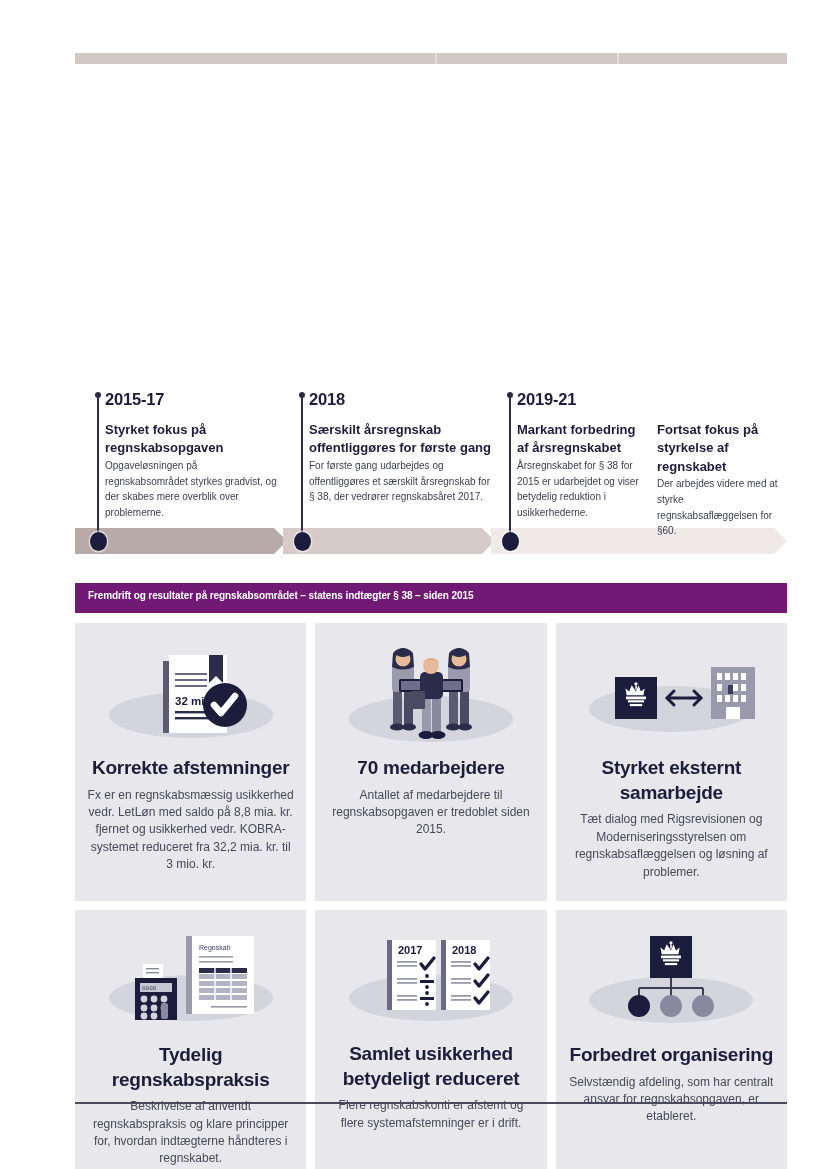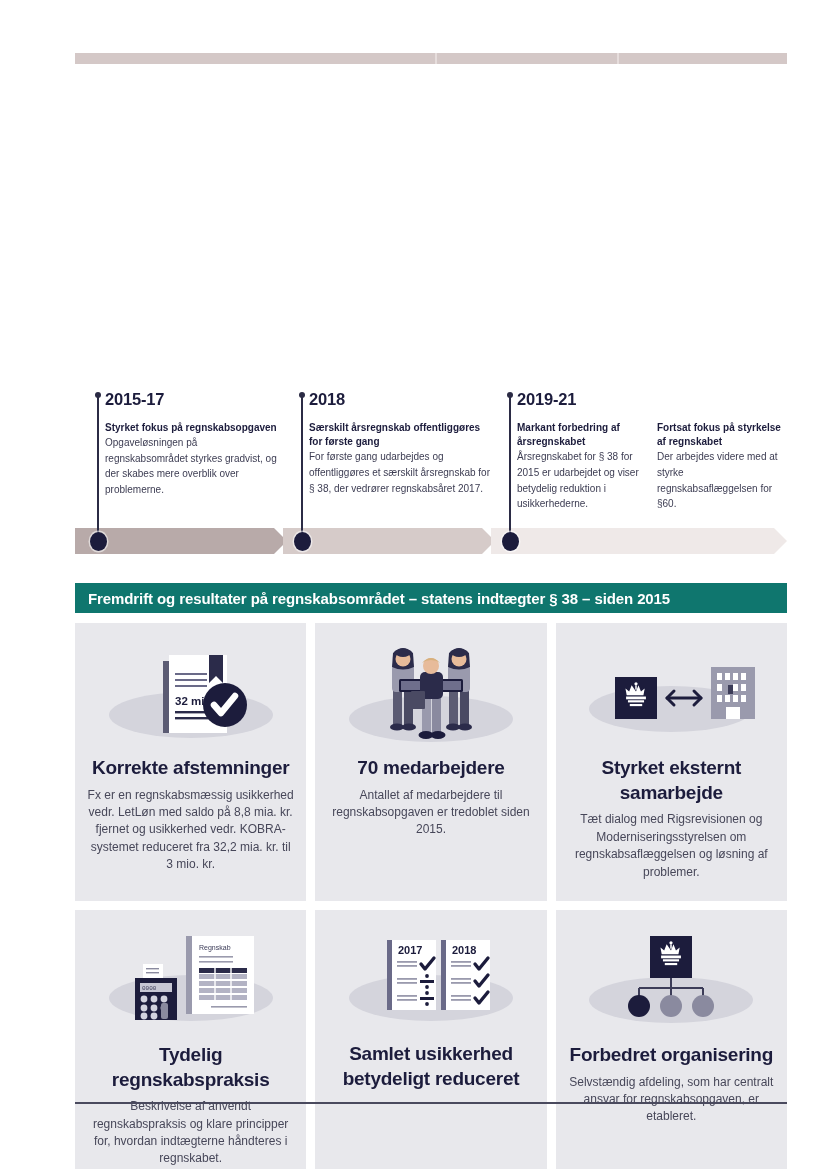--- a/index.html
+++ b/index.html
@@ -39,29 +39,29 @@
   .tl-dot {
     position:absolute; top:140px; width:17px; height:19px; border-radius:50%;
     background:#1c1c3c; box-shadow:0 0 0 1.5px rgba(255,255,255,.55);
   }
   .tl-year {
     position:absolute; top:-2px; font-size:16.5px; font-weight:bold;
     color:#1c1c3c; letter-spacing:-.2px; white-space:nowrap;
   }
   .tl-body { position:absolute; top:29px; }
   .tl-head {
-    font-size:10px; font-weight:bold; color:#1c1c3c; line-height:1.42;
+    font-size:13px; font-weight:bold; color:#1c1c3c; line-height:1.42;
   }
   .tl-text { font-size:10px; color:#3c3c52; line-height:1.56; }
 
   
   .section { position:absolute; left:75px; top:583px; width:712px; }
   .sect-header {
-    background:#0f766e; color:#ffffff;
-    font-size:15px; font-weight:bold; letter-spacing:-.1px;
+    background:#701a75; color:#ffffff;
+    font-size:10px; font-weight:bold; letter-spacing:-.1px;
     padding:7px 13px 8px; height:30px;
   }
 
   .grid { display:grid; grid-template-columns:repeat(3,1fr); gap:9px; margin-top:10px; }
   .card {
     background:#e8e8ec; padding:16px 12px 20px;
     display:flex; flex-direction:column; align-items:center;
   }
   .card-art { height:117px; width:100%; position:relative; }
   .card-art svg { display:block; margin:0 auto; }
@@ -346,20 +346,21 @@
                 <rect x="120" y="73" width="20" height="1.8"></rect>
             </g>
             <g fill="none" stroke="#1c1c3c" stroke-width="3.4" stroke-linecap="round" stroke-linejoin="round">
               <path d="M144 38 l4 5 l9 -11"></path>
               <path d="M144 55 l4 5 l9 -11"></path>
               <path d="M144 72 l4 5 l9 -11"></path>
             </g>
           </svg>
         </div>
         <div class="card-title two">Samlet usikkerhed betydeligt reduceret</div>
+        <div class="card-text">Flere regnskabskonti er afstemt og flere systemafstemninger er i drift.</div>
       </div>
 
       <div class="card">
         <div class="card-art">
           <svg width="200" height="117" viewBox="0 0 200 117">
             <ellipse cx="100" cy="74" rx="82" ry="23" fill="#d4d4dc"></ellipse>
             <rect x="79" y="10" width="42" height="42" fill="#1c1c3c"></rect>
             <g fill="#ffffff" transform="translate(100,32) scale(0.62)">
               <rect x="-1.2" y="-22" width="2.4" height="7"></rect>
               <circle cx="0" cy="-24.5" r="2.6"></circle>

